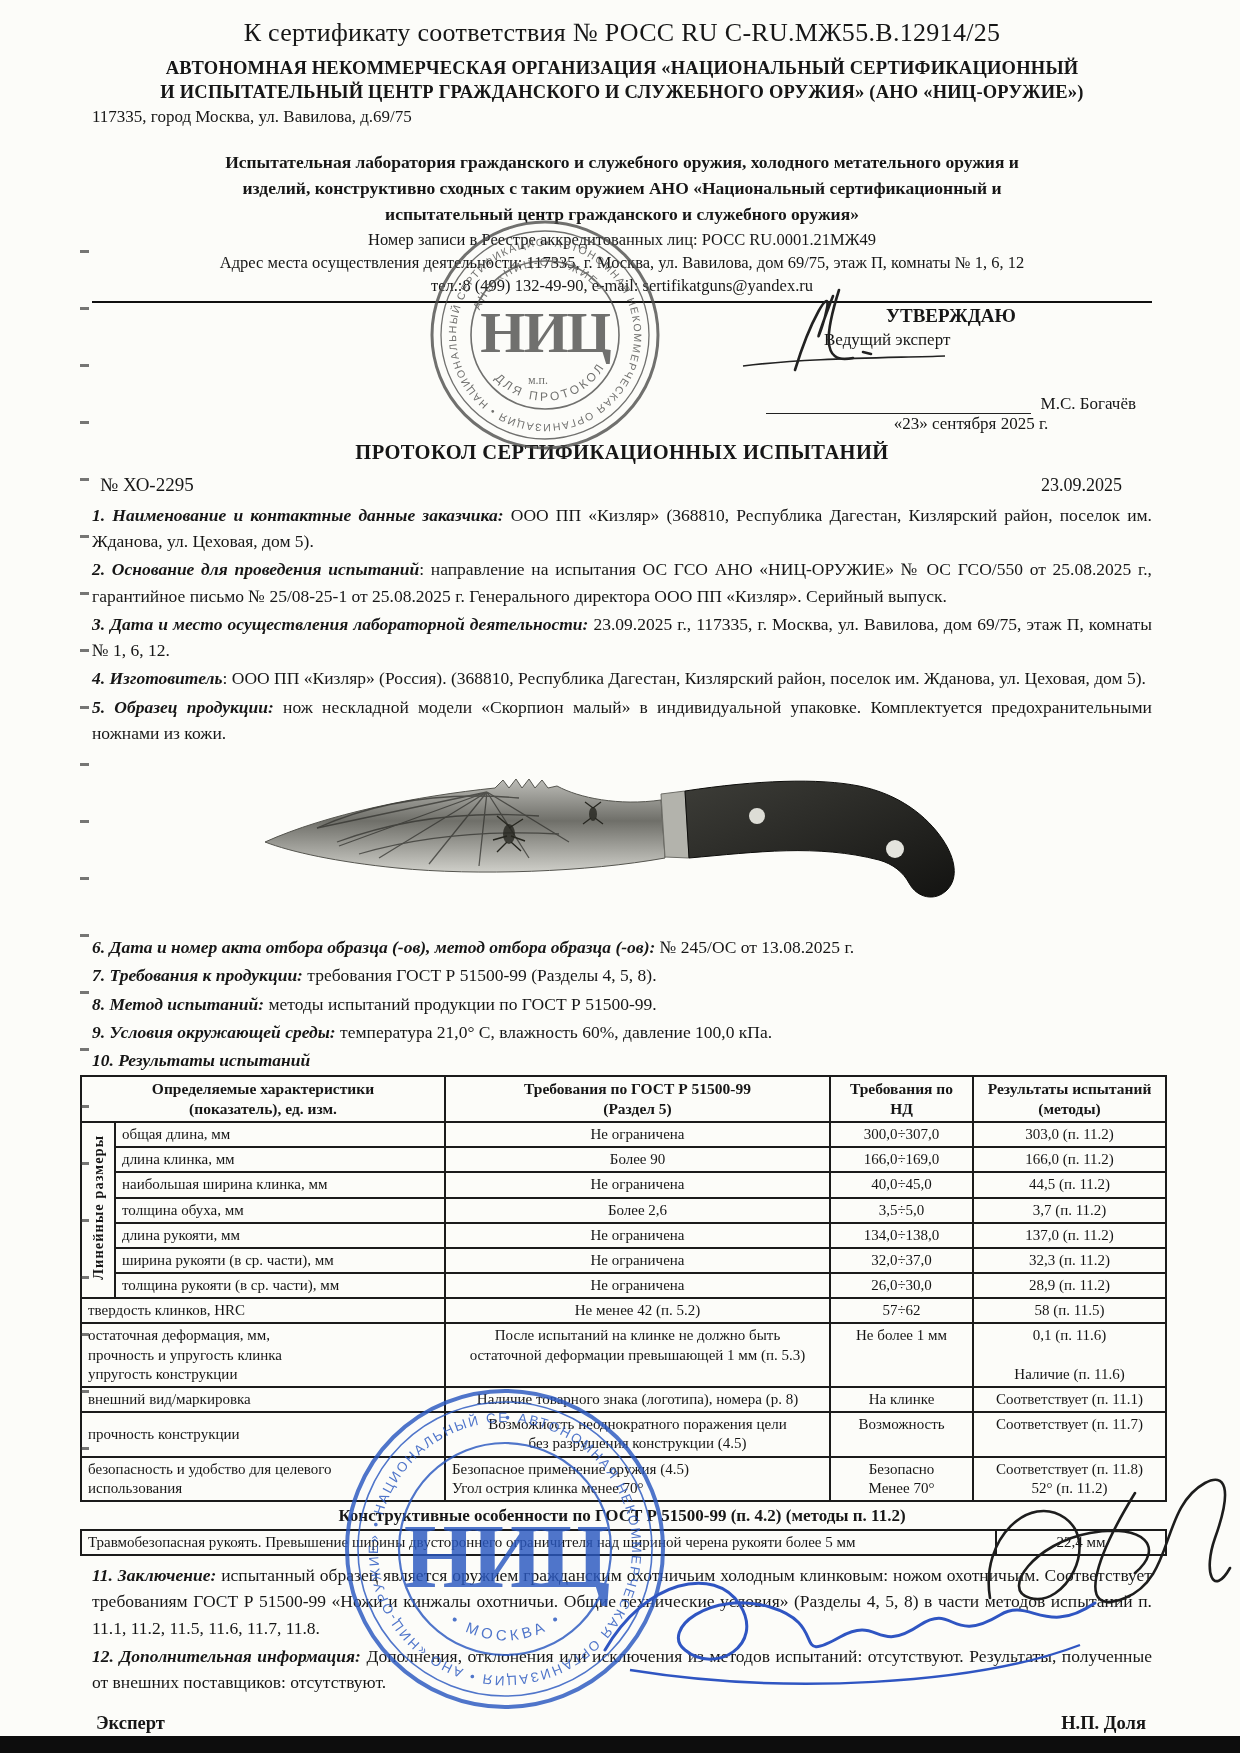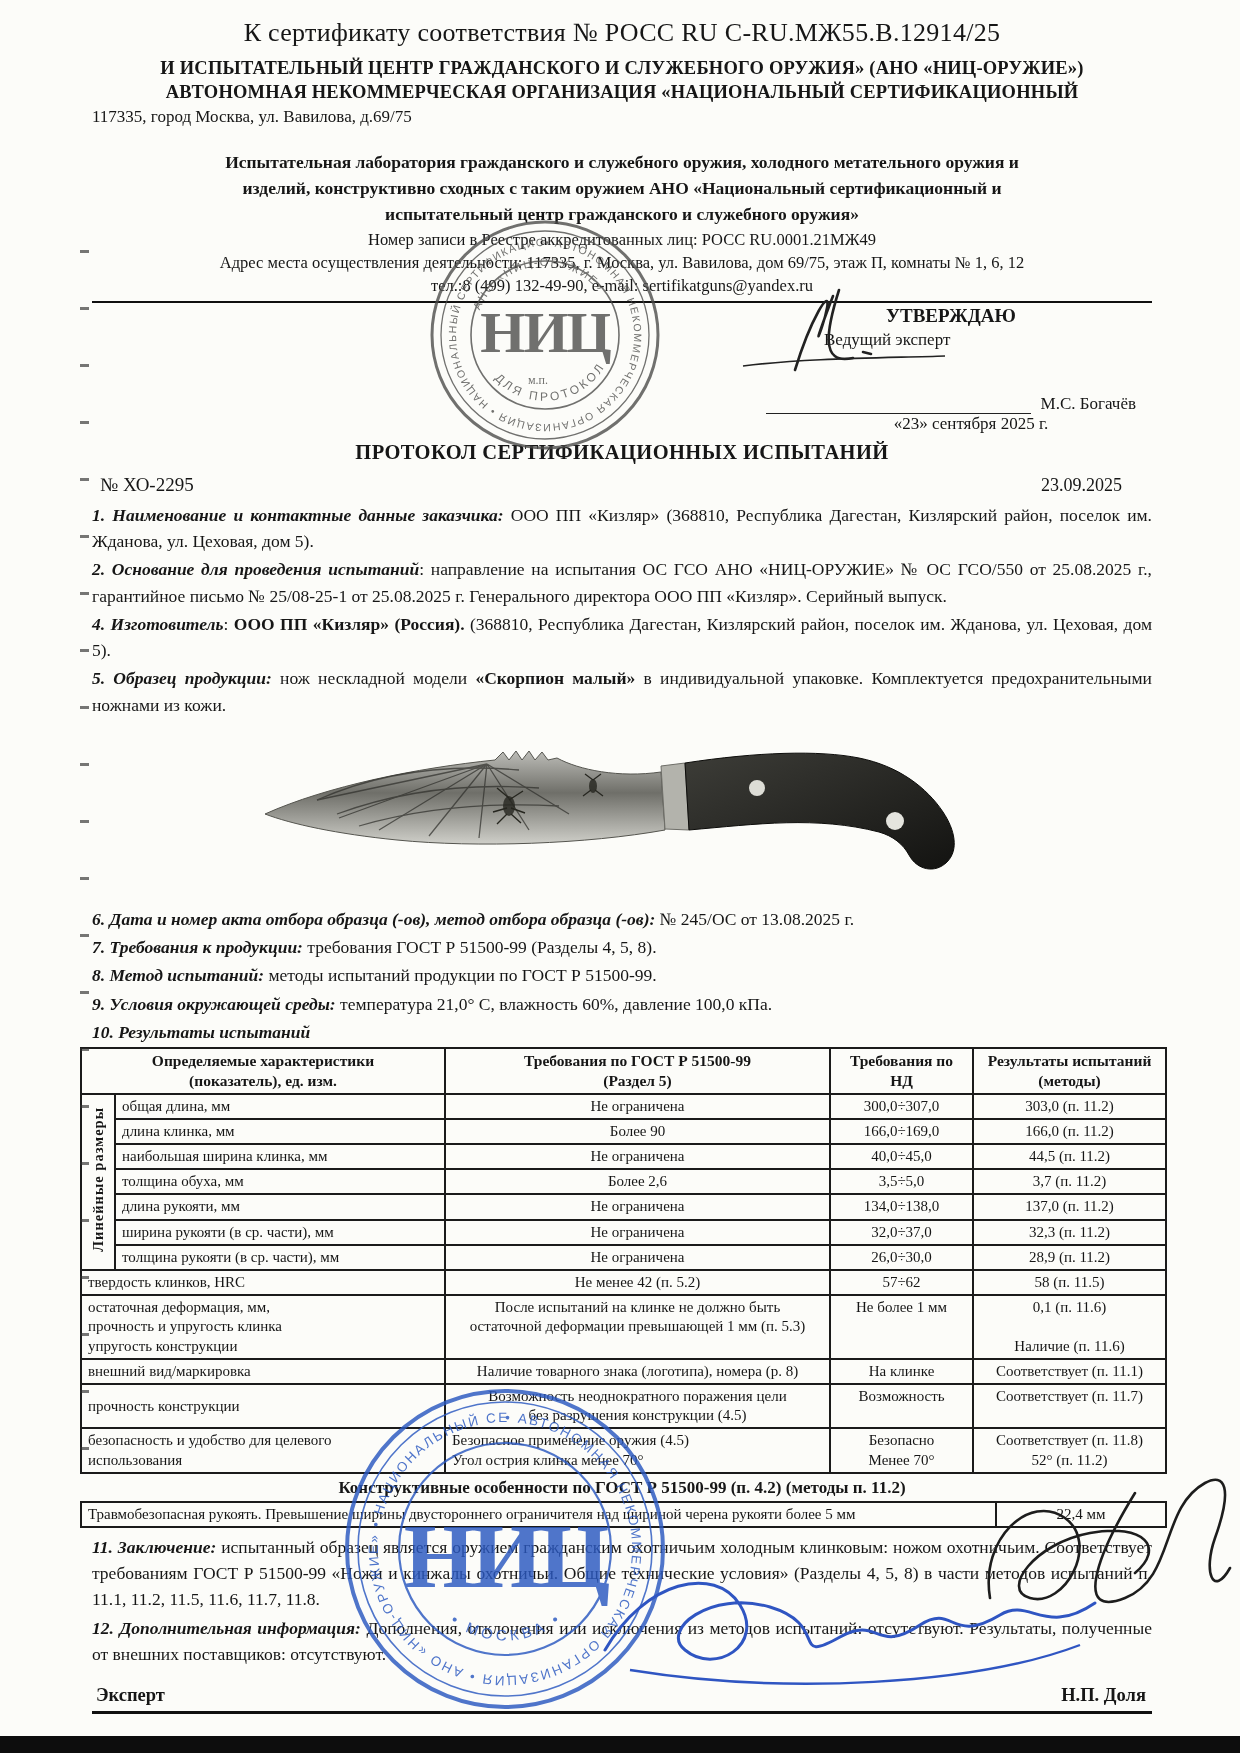--- a/index.html
+++ b/index.html
@@ -18,21 +18,21 @@
   .approve-role{font-size:17px;text-align:left;padding-left:58px;margin-top:3px;}
   .sign-row{display:flex;align-items:flex-end;margin-top:44px;font-size:17px;}
   .sign-line{flex:1;border-bottom:1.6px solid #222;margin-right:10px;height:1px;}
   .approve-date{font-size:17px;text-align:center;margin-top:0;padding-left:40px;}
   .proto-title{font-size:20.5px;font-weight:bold;text-align:center;letter-spacing:.4px;margin:6px 0 10px;}
   .num-row{display:flex;justify-content:space-between;align-items:baseline;font-weight:normal;margin-bottom:6px;}
   .num-no{font-size:19px;padding-left:8px;}
   .num-date{font-size:18px;padding-right:30px;}
   .para{font-size:17.5px;line-height:1.5;text-align:justify;margin:0 0 2px;}
   .seg-li{font-weight:bold;font-style:italic;}
-  .seg-b{font-weight:bold;}
+  .seg-b{font-weight:normal;}
   .knife-wrap{text-align:center;margin:10px 0 6px;}
   table.results,table.design{border-collapse:collapse;width:1085px;margin-left:-12px;table-layout:fixed;}
   table.results td,table.results th,table.design td{border:2px solid #1b1b1b;padding:2px 6px;
         font-size:15px;line-height:1.28;text-align:center;vertical-align:middle;white-space:pre-line;}
   table.results th{font-weight:bold;font-size:15.5px;}
   .t-left{text-align:left !important;}
   .v-label{width:30px;padding:0 !important;}
   .vtext{writing-mode:vertical-rl;transform:rotate(180deg);font-weight:bold;font-size:14.5px;
         letter-spacing:1px;display:inline-block;line-height:1;}
   .design-head{font-size:17px;font-weight:bold;text-align:center;margin:4px 0 3px;}
@@ -44,22 +44,22 @@
   .bottom-bar{position:absolute;left:0;bottom:0;width:100%;height:17px;background:#0d0d0d;}
 </style>
 </head>
 <body>
 
 <div class="page">
   <div class="edge-marks"></div>
 
   <div class="inner">
     <div class="cert-line">К сертификату соответствия № РОСС RU C-RU.МЖ55.В.12914/25</div>
+    <div class="org">АВТОНОМНАЯ НЕКОММЕРЧЕСКАЯ ОРГАНИЗАЦИЯ «НАЦИОНАЛЬНЫЙ СЕРТИФИКАЦИОННЫЙ</div>
     <div class="org">И ИСПЫТАТЕЛЬНЫЙ ЦЕНТР ГРАЖДАНСКОГО И СЛУЖЕБНОГО ОРУЖИЯ» (АНО «НИЦ-ОРУЖИЕ»)</div>
-    <div class="org">АВТОНОМНАЯ НЕКОММЕРЧЕСКАЯ ОРГАНИЗАЦИЯ «НАЦИОНАЛЬНЫЙ СЕРТИФИКАЦИОННЫЙ</div>
     <div class="org-addr">117335, город Москва, ул. Вавилова, д.69/75</div>
 
     <div class="lab">Испытательная лаборатория гражданского и служебного оружия, холодного метательного оружия и</div>
     <div class="lab">изделий, конструктивно сходных с таким оружием АНО «Национальный сертификационный и</div>
     <div class="lab">испытательный центр гражданского и служебного оружия»</div>
     <div class="cline">Номер записи в Реестре аккредитованных лиц: РОСС RU.0001.21МЖ49</div>
     <div class="cline">Адрес места осуществления деятельности: 117335, г. Москва, ул. Вавилова, дом 69/75, этаж П, комнаты № 1, 6, 12</div>
     <div class="cline">тел.:8 (499) 132-49-90, e-mail: sertifikatguns@yandex.ru</div>
     <div class="rule"></div>
 
@@ -76,20 +76,21 @@
     </div>
 
     <div class="proto-title">ПРОТОКОЛ СЕРТИФИКАЦИОННЫХ ИСПЫТАНИЙ</div>
     <div class="num-row">
       <span class="num-no">№  ХО-2295</span>
       <span class="num-date">23.09.2025</span>
     </div>
 
     <p class="para"><span class="seg-li">1. Наименование и контактные данные заказчика:</span><span class="seg-n"> ООО ПП «Кизляр» (368810, Республика Дагестан, Кизлярский район, поселок им. Жданова, ул. Цеховая, дом 5).</span></p>
     <p class="para"><span class="seg-li">2. Основание для проведения испытаний</span><span class="seg-n">: направление на испытания ОС ГСО АНО «НИЦ-ОРУЖИЕ» № ОС ГСО/550 от 25.08.2025 г., гарантийное письмо № 25/08-25-1 от 25.08.2025 г. Генерального директора ООО ПП «Кизляр». Серийный выпуск.</span></p>
+    <p class="para"><span class="seg-li">3. Дата и место осуществления лабораторной деятельности:</span><span class="seg-n"> 23.09.2025 г., 117335, г. Москва, ул. Вавилова, дом 69/75, этаж П, комнаты № 1, 6, 12.</span></p>
     <p class="para"><span class="seg-li">4. Изготовитель</span><span class="seg-n">: </span><span class="seg-b">ООО ПП «Кизляр» (Россия).</span><span class="seg-n"> (368810, Республика Дагестан, Кизлярский район, поселок им. Жданова, ул. Цеховая, дом 5).</span></p>
     <p class="para"><span class="seg-li">5. Образец продукции:</span><span class="seg-n"> нож нескладной модели </span><span class="seg-b">«Скорпион малый»</span><span class="seg-n"> в индивидуальной упаковке. Комплектуется предохранительными ножнами из кожи.</span></p>
 
     <div class="knife-wrap">
       <svg width="730" height="168" viewBox="0 0 730 168" aria-hidden="true">
         <defs>
           <linearGradient id="bladeG" x1="0" y1="0" x2="0" y2="1">
             <stop offset="0" stop-color="#bdbdb8"></stop>
             <stop offset="0.45" stop-color="#6f6f69"></stop>
             <stop offset="1" stop-color="#cfcfc9"></stop>

